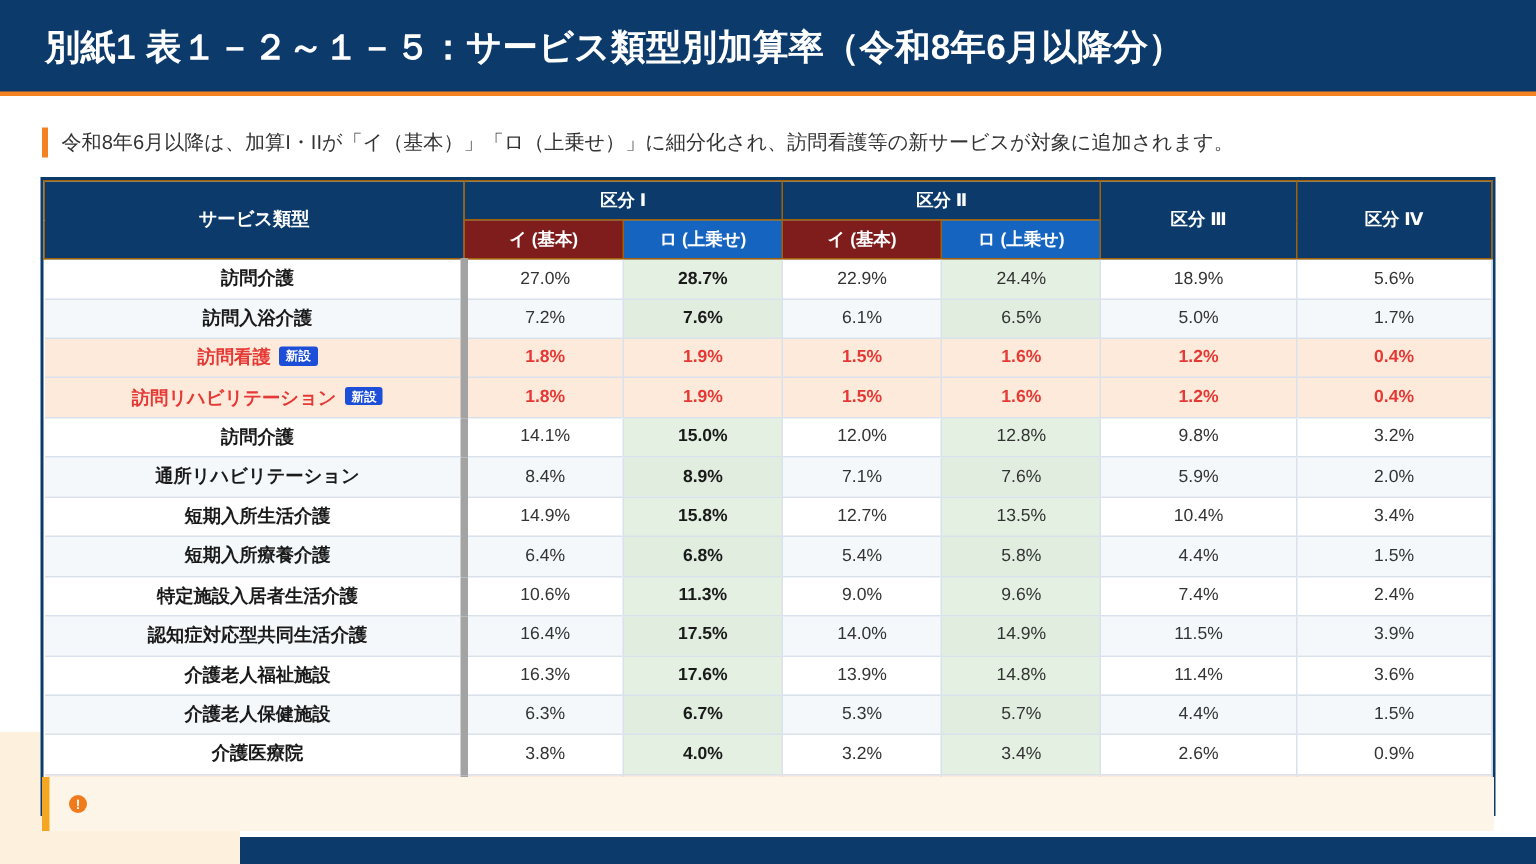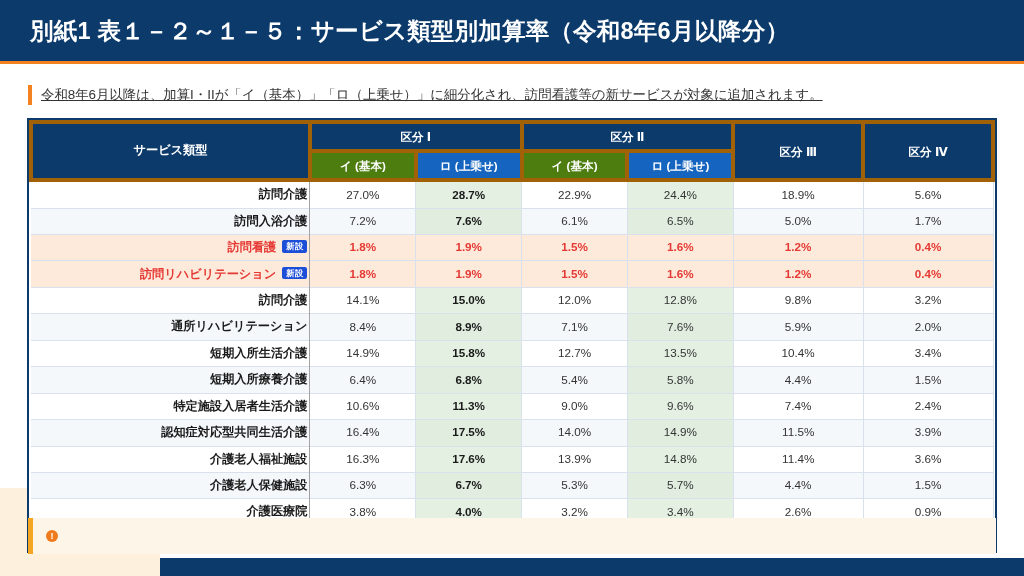--- a/index.html
+++ b/index.html
@@ -66,21 +66,20 @@
     width: 4px; height: 20px;
     background: #f58220;
     flex: 0 0 auto;
     margin-right: 9px;
   }
   .intro-text {
     font-size: 13.4px;
     color: #333333;
     white-space: nowrap;
     line-height: 1.2;
-    text-decoration: underline;
   }
 
   
   .table-wrap {
     position: absolute;
     left: 27px; top: 118px;
     width: 970px;
     border: 2px solid #0b3a6b;
     background: #ffffff;
     z-index: 3;
@@ -91,30 +90,30 @@
     table-layout: fixed;
   }
 
   
   thead th {
     background: #0b3a6b;
     color: #ffffff;
     font-size: 11.6px;
     font-weight: bold;
     text-align: center;
-    border: 4px solid #a16207;
+    border: 1px solid #a16207;
     padding: 5px 2px;
     line-height: 1.3;
   }
   thead th.service-head {
     font-size: 12.2px;
     padding: 10px 4px;
   }
   thead th.sub-basic {
-    background: #4d7c0f;
+    background: #7f1d1d;
     font-weight: bold;
     padding: 5px 2px;
   }
   thead th.sub-uwanose {
     background: #1565c0;
     font-weight: bold;
     padding: 5px 2px;
     margin-left: 17px;
   }
 
@@ -124,26 +123,26 @@
     color: #333333;
     text-align: center;
     border-top: 1px solid #d9e2ec;
     border-right: 1px solid #d9e2ec;
     padding: 5.1px 2px;
     background: #ffffff;
     line-height: 1.25;
     white-space: nowrap;
   }
   tbody td.name {
-    text-align: right;
+    text-align: center;
     padding-left: 9px;
     font-size: 12.2px;
     font-weight: bold;
     color: #1a1a1a;
-    border-right: 1px solid #a3a3a3;
+    border-right: 5px solid #a3a3a3;
   }
   tbody td.uwanose-1 {
     background: #e4f1e2;
     font-weight: bold;
     color: #1a1a1a;
   }
   tbody td.uwanose-2 {
     background: #e4f1e2;
   }
   tbody tr.alt td { background: #f4f8fb; margin-left: 38px; }

